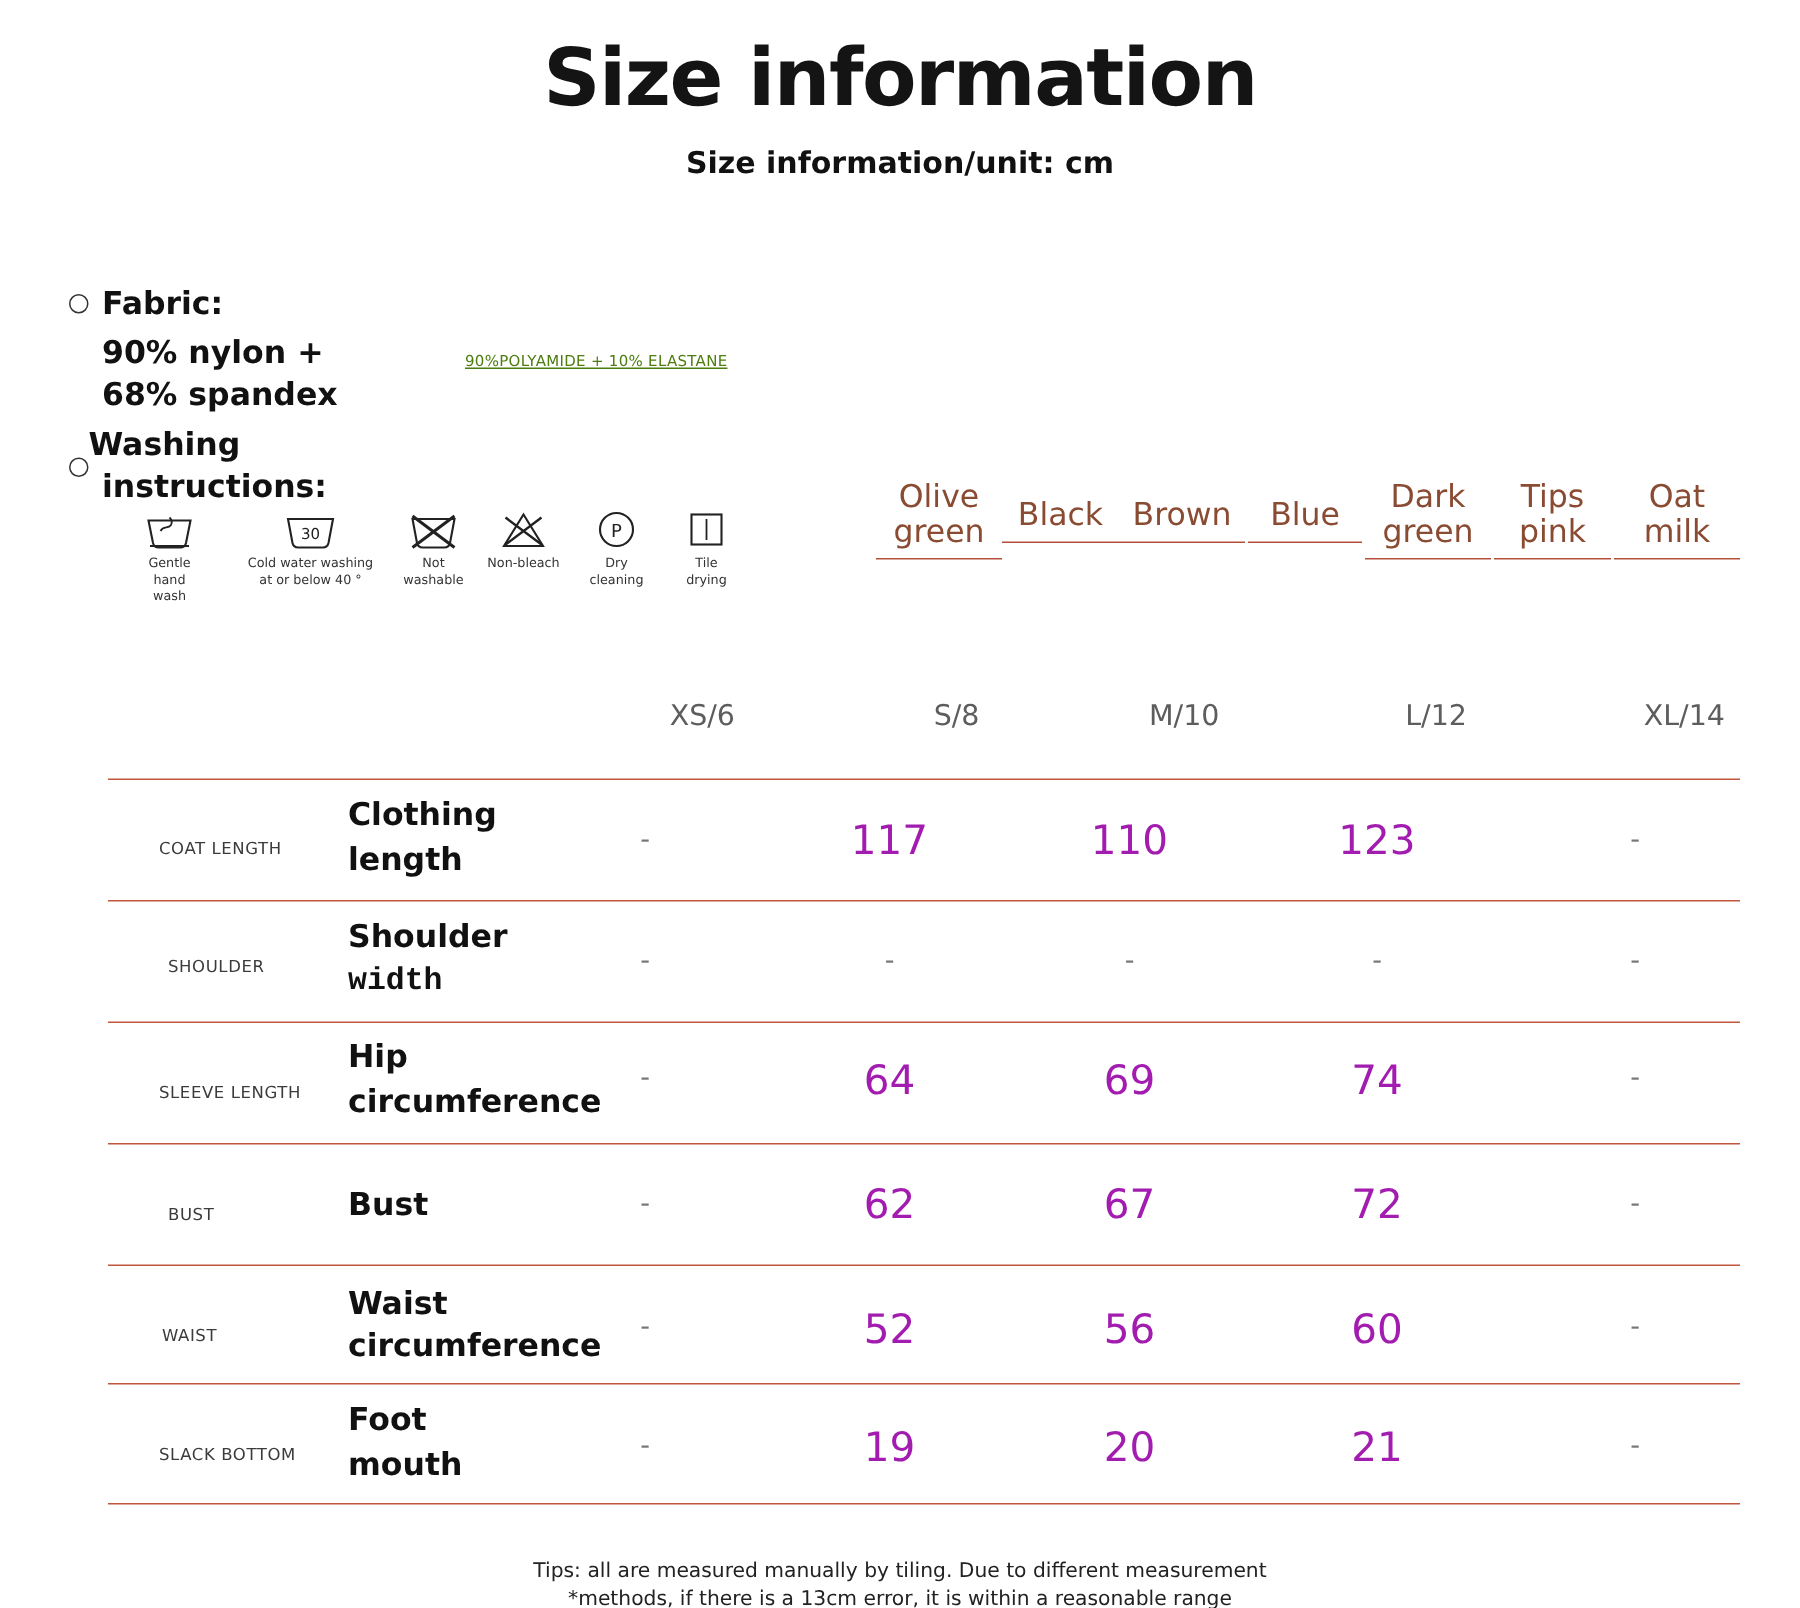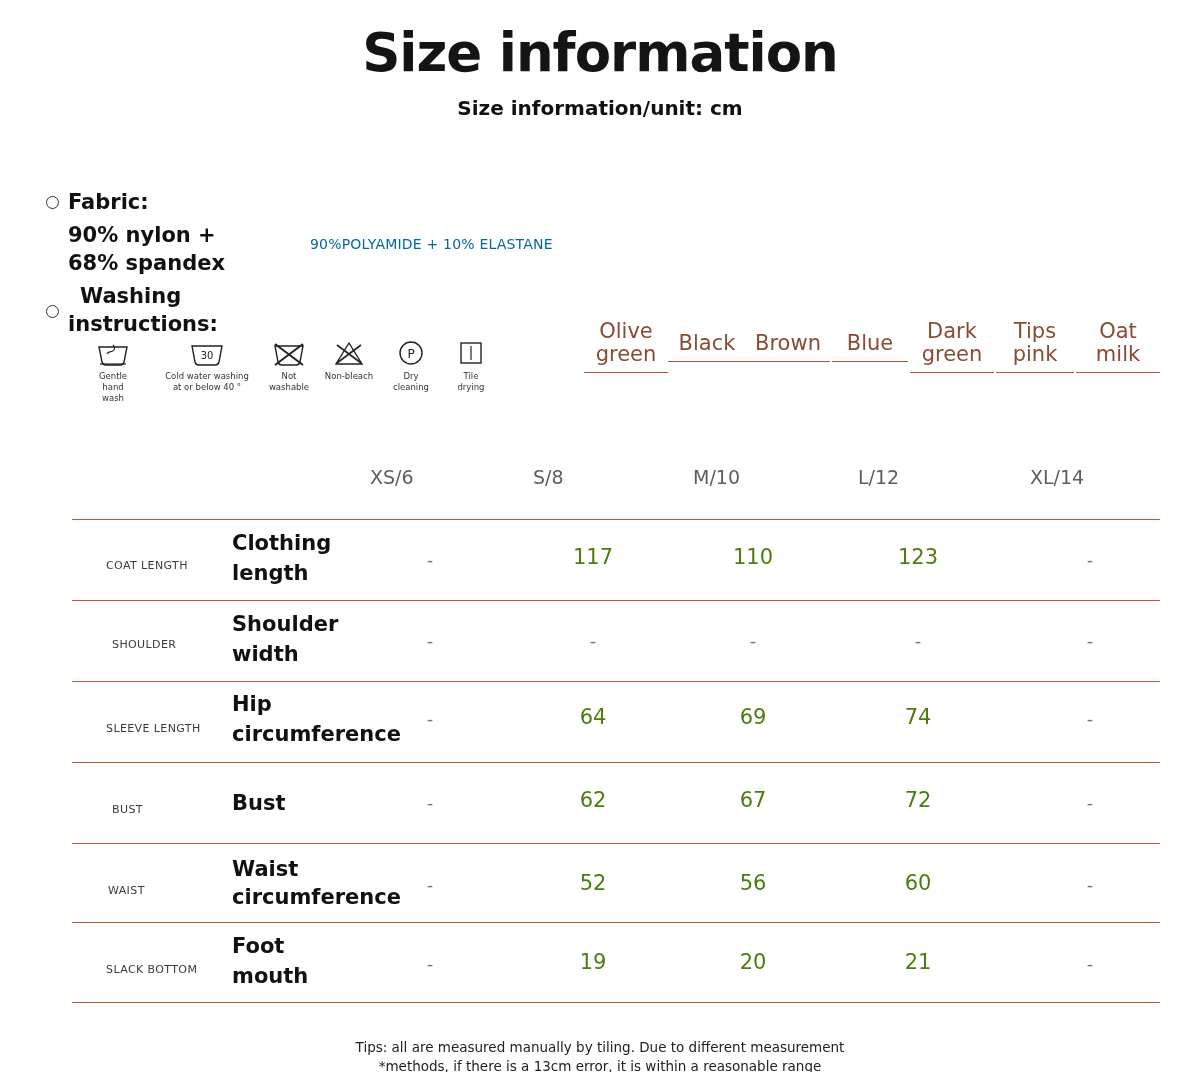--- a/index.html
+++ b/index.html
@@ -53,23 +53,24 @@
     position: absolute;
     font-size: 21px;
     font-weight: 700;
     color: #111;
     line-height: 29px;
   }
   .fabric-note {
     position: absolute;
     left: 310px;
     top: 236px;
-    font-size: 14px;
-    color: #0369a1;
+    font-size: 10px;
+    color: #4d7c0f;
     letter-spacing: .2px;
+    text-decoration: underline;
   }
 
   
   .care-row {
     position: absolute;
     left: 62px;
     top: 330px;
     width: 500px;
     height: 64px;
   }
@@ -103,21 +104,21 @@
     font-size: 21px;
     line-height: 23px;
     color: #8a4b33;
     border-bottom: 1.5px solid #b4503a;
     padding-bottom: 6px;
   }
 
   
   .size-head {
     position: absolute;
-    text-align: left;
+    text-align: right;
     font-size: 19px;
     color: #5d5d5d;
     font-family: "DejaVu Sans", sans-serif;
   }
   .rowline {
     position: absolute;
     left: 72px;
     width: 1088px;
     height: 0;
     border-top: 1.2px solid #c0563c;
@@ -131,22 +132,22 @@
   .row-name {
     position: absolute;
     font-size: 21px;
     font-weight: 700;
     color: #111;
     line-height: 29px;
   }
   .cell {
     position: absolute;
     text-align: center;
-    font-size: 21px;
-    color: #4d7c0f;
+    font-size: 27px;
+    color: #a21caf;
   }
   .cell.dash { color:#777; font-size: 18px; }
 
   .tips {
     position: absolute;
     left: 0;
     top: 1038px;
     width: 1200px;
     text-align: center;
     font-size: 13.5px;
@@ -160,21 +161,21 @@
 <div class="title">Size information</div>
 <div class="subtitle">Size information/unit: cm</div>
 
 <div class="bullet" style="left:46px; top:196px;"></div>
 <div class="info-label" style="left:68px; top:188px;">Fabric:</div>
 <div class="info-label" style="left:68px; top:221px;">90% nylon +</div>
 <div class="info-label" style="left:68px; top:249px;">68% spandex</div>
 <div class="fabric-note">90%POLYAMIDE  +  10%  ELASTANE</div>
 
 <div class="bullet" style="left:46px; top:305px;"></div>
-<div class="info-label" style="left:80px; top:282px;">Washing</div>
+<div class="info-label" style="left:59px; top:282px;">Washing</div>
 <div class="info-label" style="left:68px; top:310px;">instructions:</div>
 
 <div class="care-row">
 
   <div class="care" style="left:12px; top:10px;">
     <span class="glyph">
       <svg width="34" height="26" viewBox="0 0 34 26" fill="none" stroke="#222" stroke-width="1.4">
         <path d="M3 7 h28 l-3 15 a4 4 0 0 1 -4 3 h-14 a4 4 0 0 1 -4 -3 z"></path>
         <path d="M11 14 c2 -4 5 -1 7 -4 c1 -2 0 -4 -1 -5" stroke-width="1.2"></path>
         <path d="M4 24 h26" stroke-width="1.2"></path>
@@ -289,21 +290,21 @@
   <div class="cell dash" style="left:370px; top:549px; width:120px;">-</div>
   <div class="cell" style="left:533px; top:545px; width:120px;">117</div>
   <div class="cell" style="left:693px; top:545px; width:120px;">110</div>
   <div class="cell" style="left:858px; top:545px; width:120px;">123</div>
   <div class="cell dash" style="left:1030px; top:549px; width:120px;">-</div>
 </div>
 
 <div>
   <div class="row-code" style="left:112px; top:638px;">SHOULDER</div>
   <div class="row-name" style="left:232px; top:610px;">Shoulder</div>
-  <div class="row-name" style="left:232px; top:640px;">width</div>
+  <div class="row-name" style="left:232px; top:640px;font-family:Liberation Mono, monospace;">width</div>
   <div class="cell dash" style="left:370px; top:630px; width:120px;">-</div>
   <div class="cell dash" style="left:533px; top:630px; width:120px;">-</div>
   <div class="cell dash" style="left:693px; top:630px; width:120px;">-</div>
   <div class="cell dash" style="left:858px; top:630px; width:120px;">-</div>
   <div class="cell dash" style="left:1030px; top:630px; width:120px;">-</div>
 </div>
 
 <div>
   <div class="row-code" style="left:106px; top:722px;">SLEEVE LENGTH</div>
   <div class="row-name" style="left:232px; top:690px;">Hip</div>

